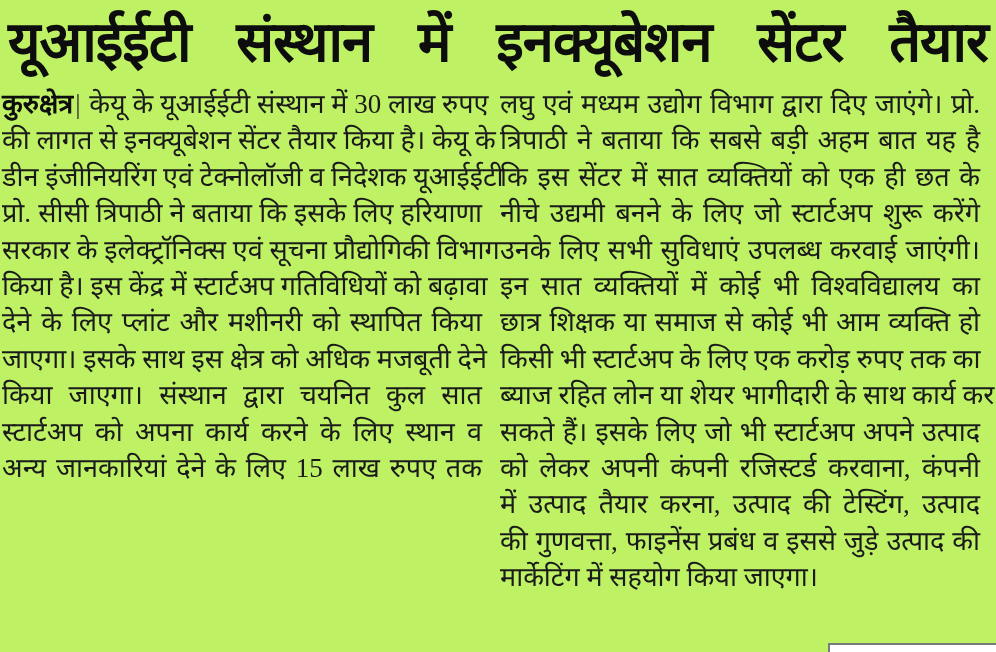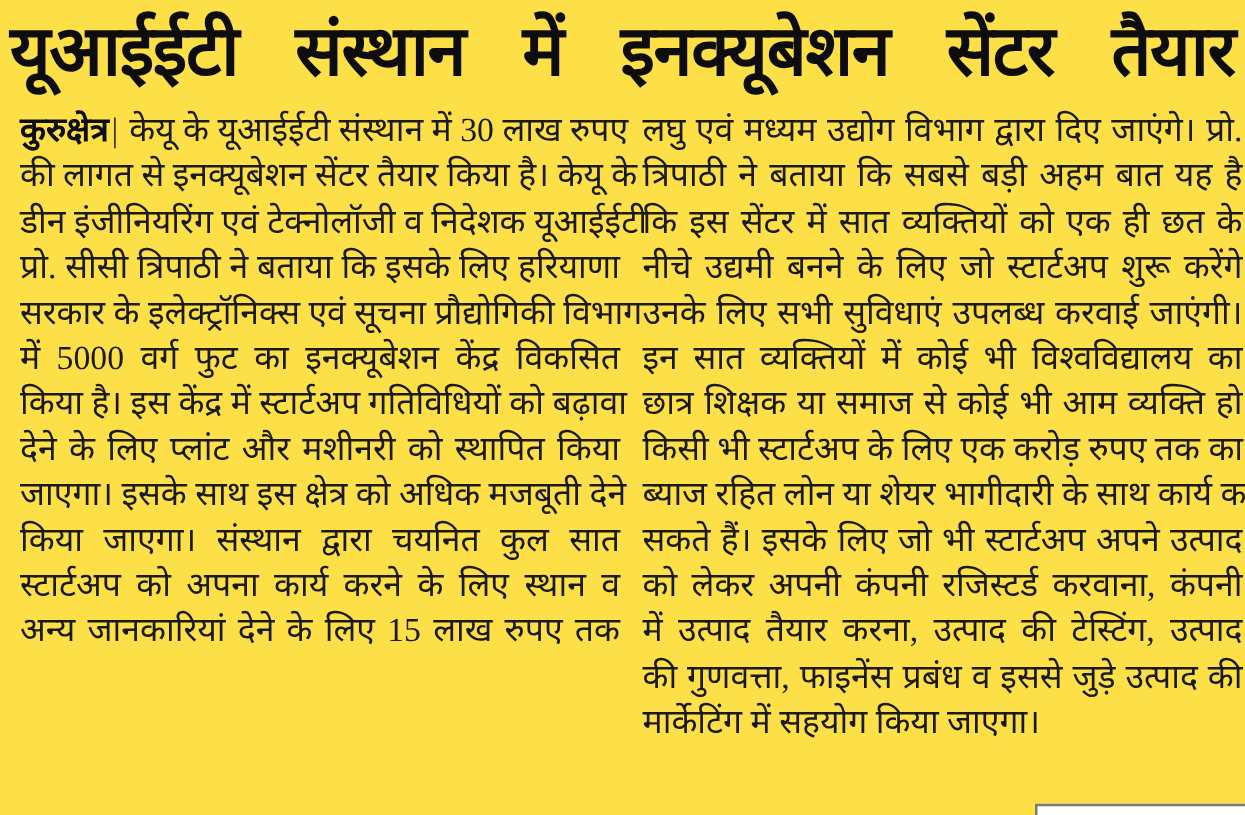--- a/index.html
+++ b/index.html
@@ -4,21 +4,21 @@
 <style>
   html, body {
     margin: 0;
     padding: 0;
     background: #ffffff;
   }
   .page {
     position: relative;
     width: 996px;
     height: 652px;
-    background: #fde047;
+    background: #bef264;
     overflow: hidden;
     font-family: "Liberation Serif", "DejaVu Serif", serif;
     color: #141414;
     box-sizing: border-box;
   }
   .headline {
     margin: 0;
     padding: 6px 8px 0 8px;
     font-size: 56px;
     line-height: 72px;
@@ -26,21 +26,21 @@
     color: #0d0d0d;
     white-space: nowrap;
     letter-spacing: -1px;
     text-align: justify;
     text-align-last: justify;
     transform-origin: left center;
   }
   .columns {
     display: flex;
     gap: 18px;
-    padding: 8px 8px 0 16px;
+    padding: 8px 8px 0 2px;
     box-sizing: border-box;
   }
   .col {
     width: 480px;
     flex: 0 0 480px;
   }
   .line {
     font-size: 27px;
     line-height: 36.4px;
     color: #1a1a1a;
@@ -82,21 +82,20 @@
   <div class="columns">
 
     <div class="col">
       <div class="line">
         <span class="dateline">कुरुक्षेत्र</span><span class="sep">|</span> <span>केयू के यूआईईटी संस्थान में 30 लाख रुपए</span>
       </div>
       <div class="line">की लागत से इनक्यूबेशन सेंटर तैयार किया है। केयू के</div>
       <div class="line">डीन इंजीनियरिंग एवं टेक्नोलॉजी व निदेशक यूआईईटी</div>
       <div class="line">प्रो. सीसी त्रिपाठी ने बताया कि इसके लिए हरियाणा</div>
       <div class="line">सरकार के इलेक्ट्रॉनिक्स एवं सूचना प्रौद्योगिकी विभाग</div>
-      <div class="line">में 5000 वर्ग फुट का इनक्यूबेशन केंद्र विकसित</div>
       <div class="line">किया है। इस केंद्र में स्टार्टअप गतिविधियों को बढ़ावा</div>
       <div class="line">देने के लिए प्लांट और मशीनरी को स्थापित किया</div>
       <div class="line">जाएगा। इसके साथ इस क्षेत्र को अधिक मजबूती देने</div>
       <div class="line">किया जाएगा। संस्थान द्वारा चयनित कुल सात</div>
       <div class="line">स्टार्टअप को अपना कार्य करने के लिए स्थान व</div>
       <div class="line">अन्य जानकारियां देने के लिए 15 लाख रुपए तक</div>
     </div>
 
     <div class="col">
       <div class="line">लघु एवं मध्यम उद्योग विभाग द्वारा दिए जाएंगे। प्रो.</div>

